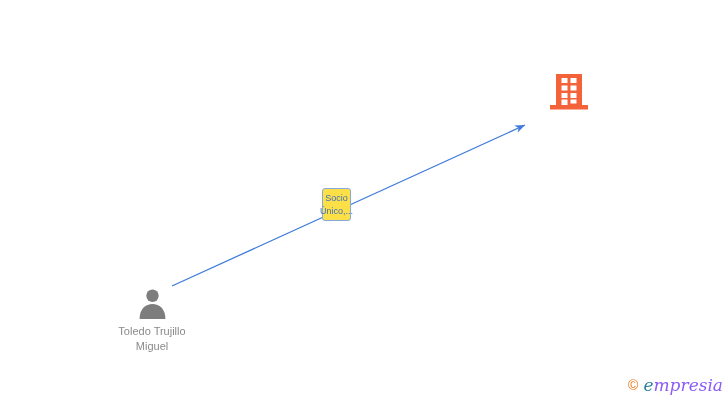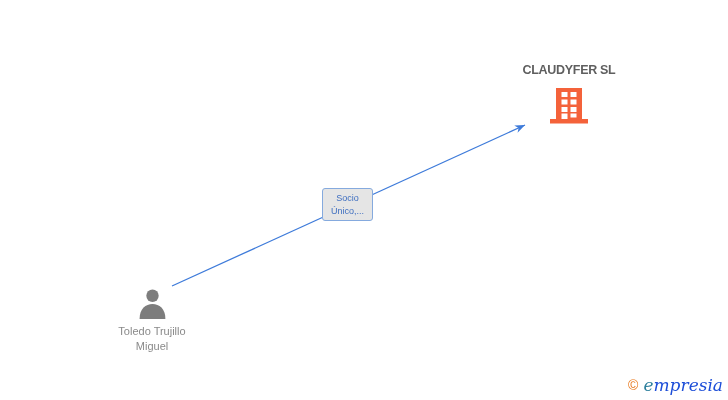--- a/index.html
+++ b/index.html
@@ -20,24 +20,24 @@
     left: 0;
     top: 0;
     width: 728px;
     height: 400px;
     pointer-events: none;
   }
   .edge-label {
     position: absolute;
     left: 322px;
     top: 188px;
-    width: 51px;
+    width: 29px;
     height: 33px;
     box-sizing: border-box;
-    background: #e5e5e5;
+    background: #fde047;
     border: 1px solid #85aade;
     border-radius: 3px;
     color: #3f6fc0;
     font-size: 9px;
     line-height: 13px;
     display: flex;
     align-items: center;
     justify-content: center;
     text-align: center;
     padding: 1px 2px;
@@ -94,21 +94,21 @@
     font-size: 14px;
     line-height: 14px;
   }
   .wm-brand {
     font-family: "DejaVu Serif", serif;
     font-style: italic;
     font-size: 17px;
     line-height: 18px;
   }
   .wm-brand .wm-e   { color: #2c7f9c; }
-  .wm-brand .wm-rest{ color: #1d4ed8; }
+  .wm-brand .wm-rest{ color: #8b5cf6; }
 </style>
 </head>
 <body>
 
 <div class="canvas">
 
   <svg class="edge-svg" viewBox="0 0 728 400" xmlns="http://www.w3.org/2000/svg">
     <defs>
       <marker id="arrowhead" markerUnits="userSpaceOnUse" markerWidth="12" markerHeight="10" refX="10" refY="4" orient="auto">
         <path d="M0,0 L10,4 L0,8 L3,4 Z" fill="#3e7bda"></path>
@@ -121,21 +121,20 @@
 
   <div class="node node-person">
     <svg width="31" height="31" viewBox="0 0 30 30" xmlns="http://www.w3.org/2000/svg">
       <circle cx="15" cy="7.5" r="6" fill="#7d7d7d"></circle>
       <path d="M2.5,30 C2.5,20 8.5,15.5 15,15.5 C21.5,15.5 27.5,20 27.5,30 Z" fill="#7d7d7d"></path>
     </svg>
     <div class="person-name">Toledo Trujillo Miguel</div>
   </div>
 
   <div class="node node-company">
-    <div class="company-name">CLAUDYFER SL</div>
     <div class="company-icon-wrap">
       <svg width="40" height="38" viewBox="0 0 40 38" xmlns="http://www.w3.org/2000/svg">
         <rect x="1" y="33" width="38" height="4.5" fill="#f4623a"></rect>
         <rect x="7" y="2" width="26" height="31" fill="#f4623a"></rect>
         <rect x="12.5" y="6" width="6" height="5" fill="#ffffff"></rect>
         <rect x="21.5" y="6" width="6" height="5" fill="#ffffff"></rect>
         <rect x="12.5" y="13.5" width="6" height="5" fill="#ffffff"></rect>
         <rect x="21.5" y="13.5" width="6" height="5" fill="#ffffff"></rect>
         <rect x="12.5" y="21" width="6" height="5" fill="#ffffff"></rect>
         <rect x="21.5" y="21" width="6" height="5" fill="#ffffff"></rect>

